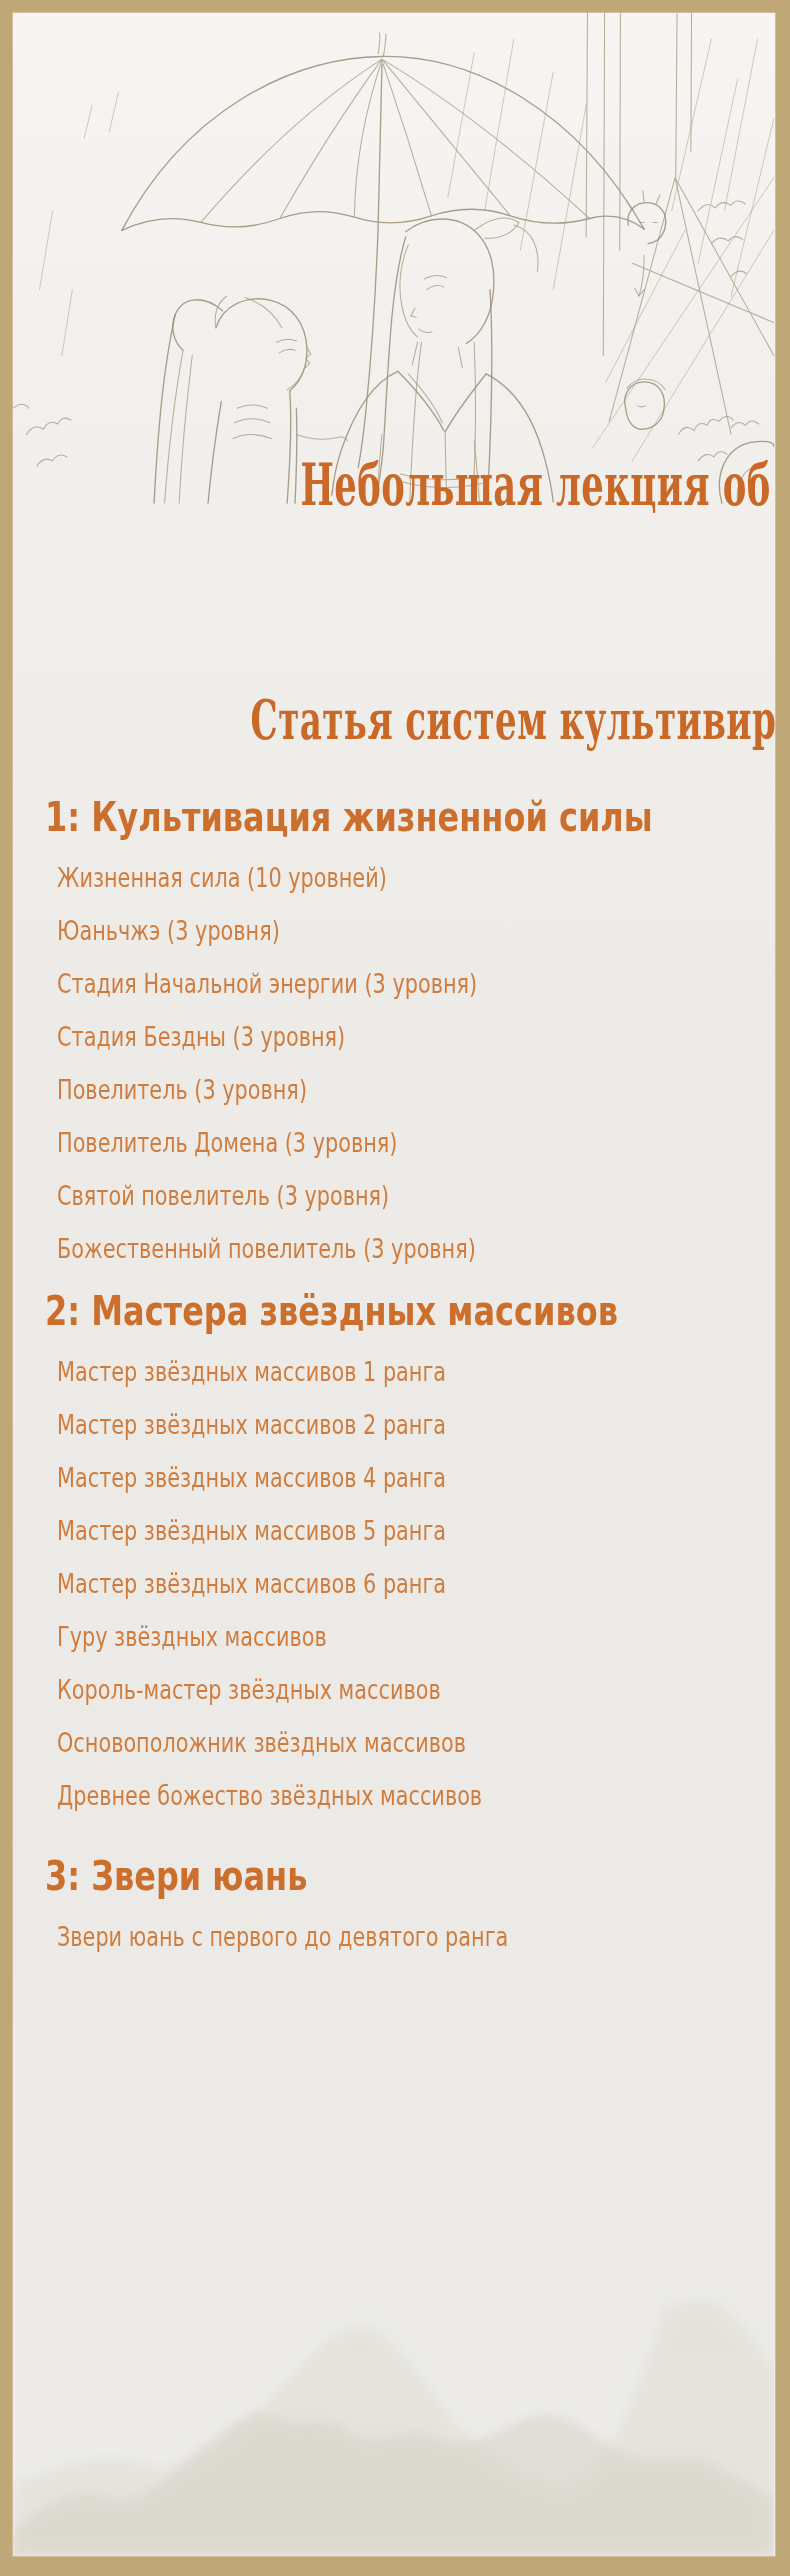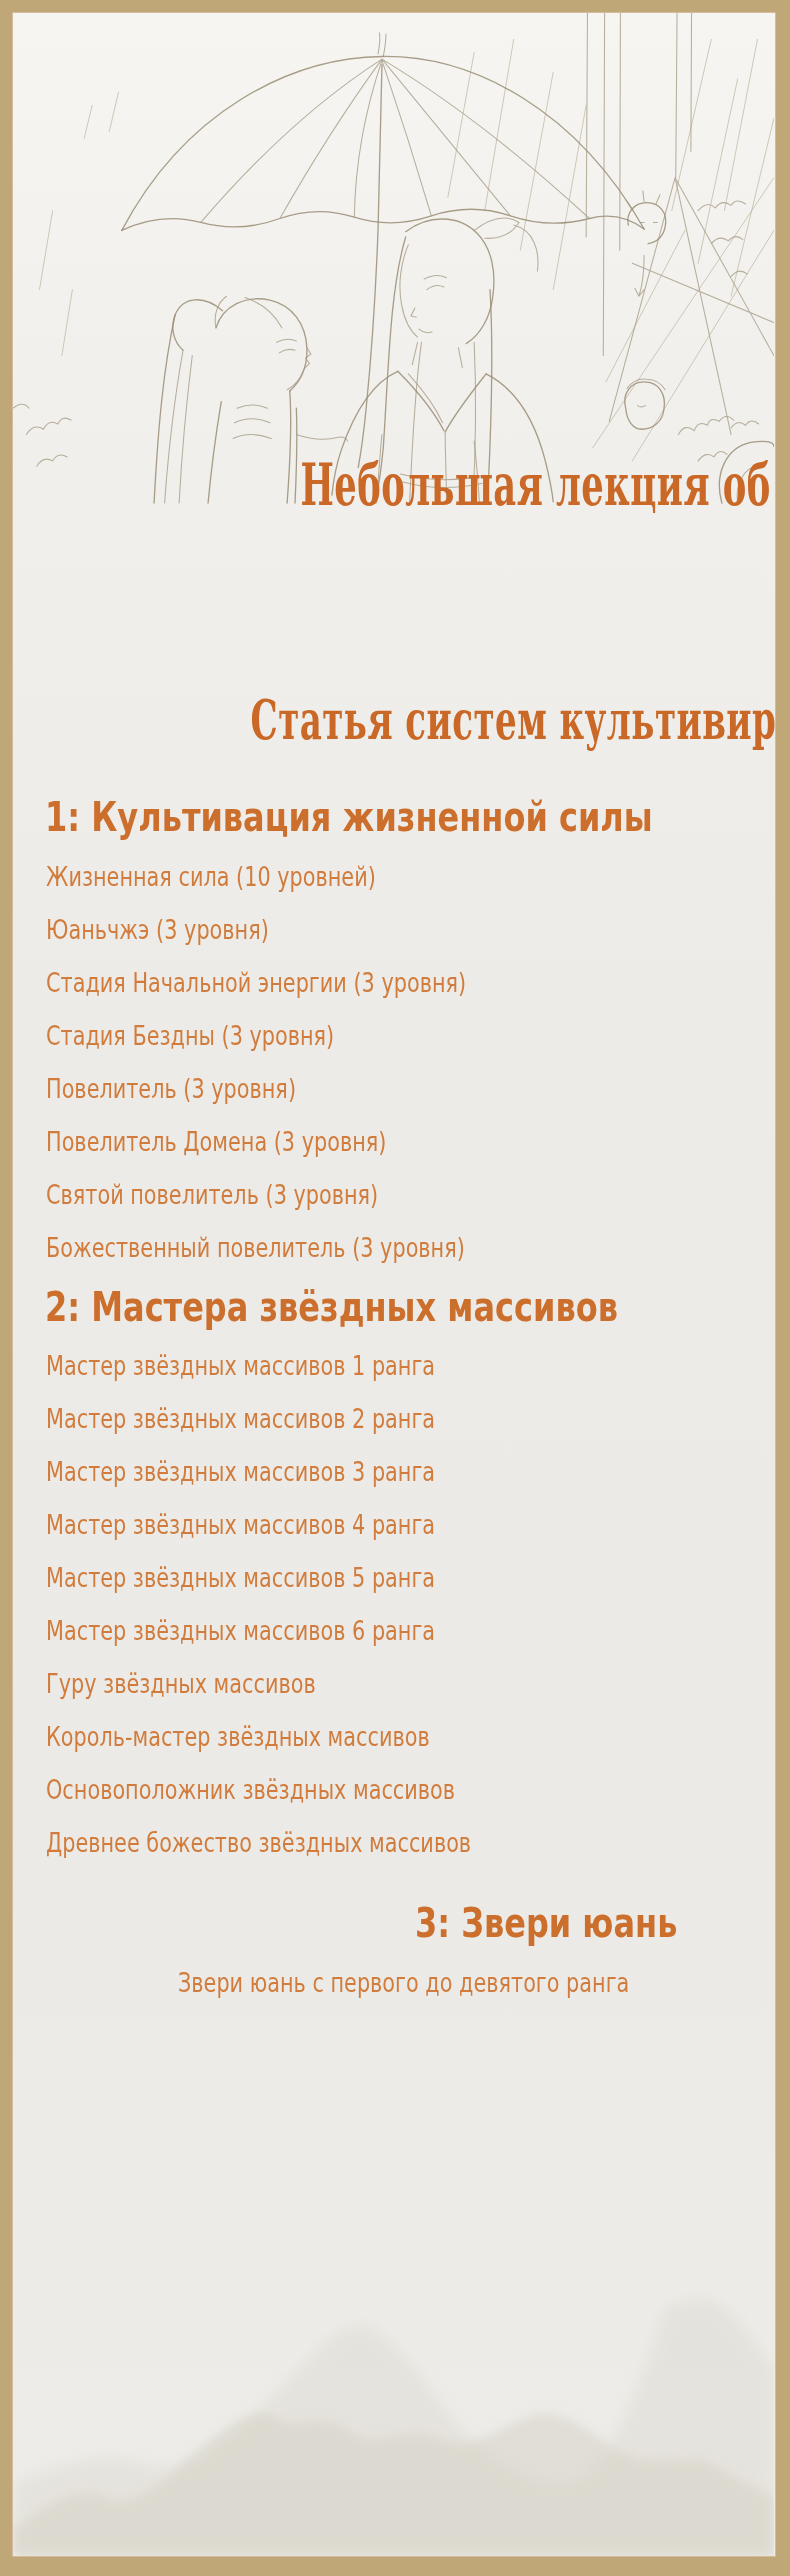--- a/index.html
+++ b/index.html
@@ -11,24 +11,24 @@
   svg{display:block;}
   .sketch-top{position:absolute;left:0;top:0;width:761px;height:494px;}
   .mountains{position:absolute;left:0;bottom:0;width:761px;height:356px;}
   .title,.subtitle{position:absolute;left:0;width:100%;text-align:center;margin:0;
         font-family:"DejaVu Serif",serif;font-weight:bold;color:#ca6827;white-space:nowrap;}
   .title{top:443px;font-size:57px;line-height:1;}
   .subtitle{top:679px;font-size:55px;line-height:1;}
   .squeeze{display:inline-block;transform:scaleX(0.62);transform-origin:50% 50%;letter-spacing:0.7px;}
   .content{position:absolute;left:32px;top:781px;width:698px;color:#d17c3c;}
   .sec h3{margin:0 0 10.5px 0;font-size:40px;line-height:1.15;font-weight:bold;color:#cc6e2c;white-space:nowrap;}
-  .sec ul{margin:1px;padding:0;list-style:none;}
+  .sec ul{margin:12px;padding:0;list-style:none;}
   .sec li{font-size:26px;line-height:53px;white-space:nowrap;}
   .sec-2{margin-top:9.2px;}
-  .sec-3{margin-top:30px;text-align:right;}
+  .sec-3{margin-top:30px;}
   .cond{display:inline-block;transform:scaleX(0.8);transform-origin:0 60%;}
   .sk{fill:none;stroke:#9a8d74;stroke-width:2;stroke-linecap:round;stroke-linejoin:round;opacity:.85;}
   .sk2{fill:none;stroke:#a89c86;stroke-width:1.6;stroke-linecap:round;opacity:.8;}
   .rain{fill:none;stroke:#b9ae99;stroke-width:1.4;stroke-linecap:round;opacity:.7;}
 </style>
 </head>
 <body>
 
 <div class="frame">
   <div class="page">
@@ -121,21 +121,20 @@
           <li><span class="cond">Святой повелитель (3 уровня)</span></li>
           <li><span class="cond">Божественный повелитель (3 уровня)</span></li>
         </ul>
       </section>
 
       <section class="sec sec-2">
         <h3><span class="cond">2: Мастера звёздных массивов</span></h3>
         <ul>
           <li><span class="cond">Мастер звёздных массивов 1 ранга</span></li>
           <li><span class="cond">Мастер звёздных массивов 2 ранга</span></li>
-          <li><span class="cond">Мастер звёздных массивов 3 ранга</span></li>
           <li><span class="cond">Мастер звёздных массивов 4 ранга</span></li>
           <li><span class="cond">Мастер звёздных массивов 5 ранга</span></li>
           <li><span class="cond">Мастер звёздных массивов 6 ранга</span></li>
           <li><span class="cond">Гуру звёздных массивов</span></li>
           <li><span class="cond">Король-мастер звёздных массивов</span></li>
           <li><span class="cond">Основоположник звёздных массивов</span></li>
           <li><span class="cond">Древнее божество звёздных массивов</span></li>
         </ul>
       </section>
 

